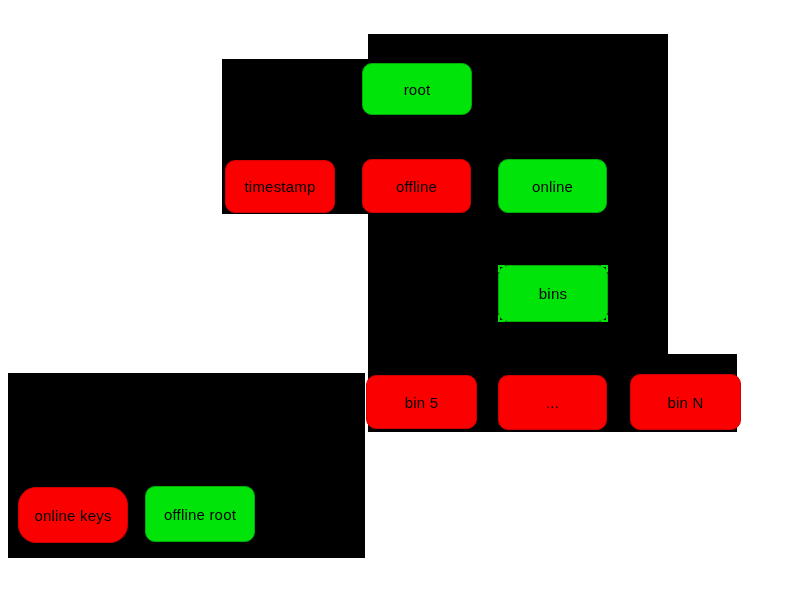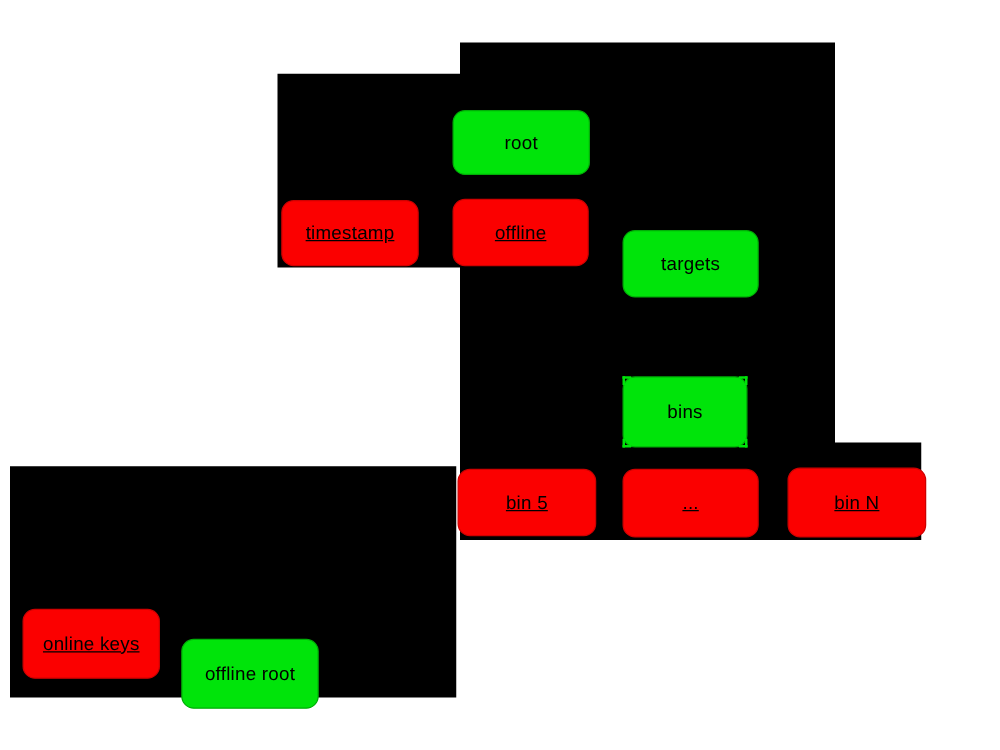--- a/index.html
+++ b/index.html
@@ -30,32 +30,32 @@
     position: absolute;
     box-sizing: border-box;
     border-radius: 10px;
     display: flex;
     align-items: center;
     justify-content: center;
     font-size: 15px;
     color: var(--text, #000000);
     letter-spacing: 0.2px;
   }
-  .node.online  { background: var(--online, #fb0000);  border: 1px solid var(--online_border, #cf0000); text-decoration: underline; }
-  .node.offline { background: var(--offline, #00e40a); border: 1px solid var(--offline_border, #00ae07); margin-top: 25px; }
+  .node.online  { background: var(--online, #fb0000);  border: 1px solid var(--online_border, #cf0000); }
+  .node.offline { background: var(--offline, #00e40a); border: 1px solid var(--offline_border, #00ae07); }
 
   #node-root        { left: 362px; top: 63px;  width: 110px; height: 52px; }
   #node-timestamp   { left: 225px; top: 160px; width: 110px; height: 53px; }
   #node-snapshot    { left: 362px; top: 159px; width: 109px; height: 54px; }
   #node-targets     { left: 498px; top: 159px; width: 109px; height: 54px; }
-  #node-bins        { left: 498px; top: 276px; width: 100px; height: 57px; }
+  #node-bins        { left: 498px; top: 265px; width: 110px; height: 57px; }
   #node-bin-1       { left: 366px; top: 375px; width: 111px; height: 54px; }
   #node-bin-dots    { left: 498px; top: 375px; width: 109px; height: 55px; }
   #node-bin-n       { left: 630px; top: 374px; width: 111px; height: 56px; text-align: right; }
-  #node-online-keys { left: 18px;  top: 487px; width: 110px; height: 56px; }
+  #node-online-keys { left: 18px;  top: 487px; width: 110px; height: 56px; border-radius: 18px; }
   #node-offline-keys{ left: 145px; top: 486px; width: 110px; height: 56px; }
 
   
   .corner {
     position: absolute;
     width: 5px;
     height: 5px;
     border: 0 solid var(--offline, #00e40a);
   }
   .corner.tl { left: -1px;  top: -1px;    border-top-width: 2px;    border-left-width: 2px; }
@@ -79,21 +79,21 @@
 
   <div class="node online" id="node-timestamp">
     <span>timestamp</span>
   </div>
 
   <div class="node online" id="node-snapshot">
     <span>offline</span>
   </div>
 
   <div class="node offline" id="node-targets">
-    <span>targets</span>
+    <span>online</span>
   </div>
 
   <div class="node offline" id="node-bins">
     <span class="corner tl"></span>
     <span class="corner tr"></span>
     <span class="corner bl"></span>
     <span class="corner br"></span>
     <span>bins</span>
   </div>
 

